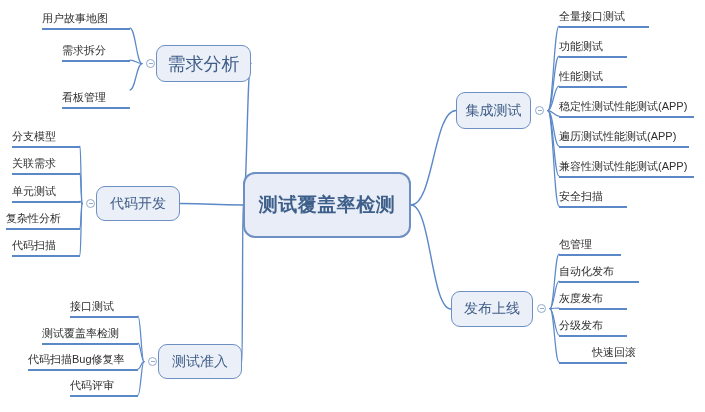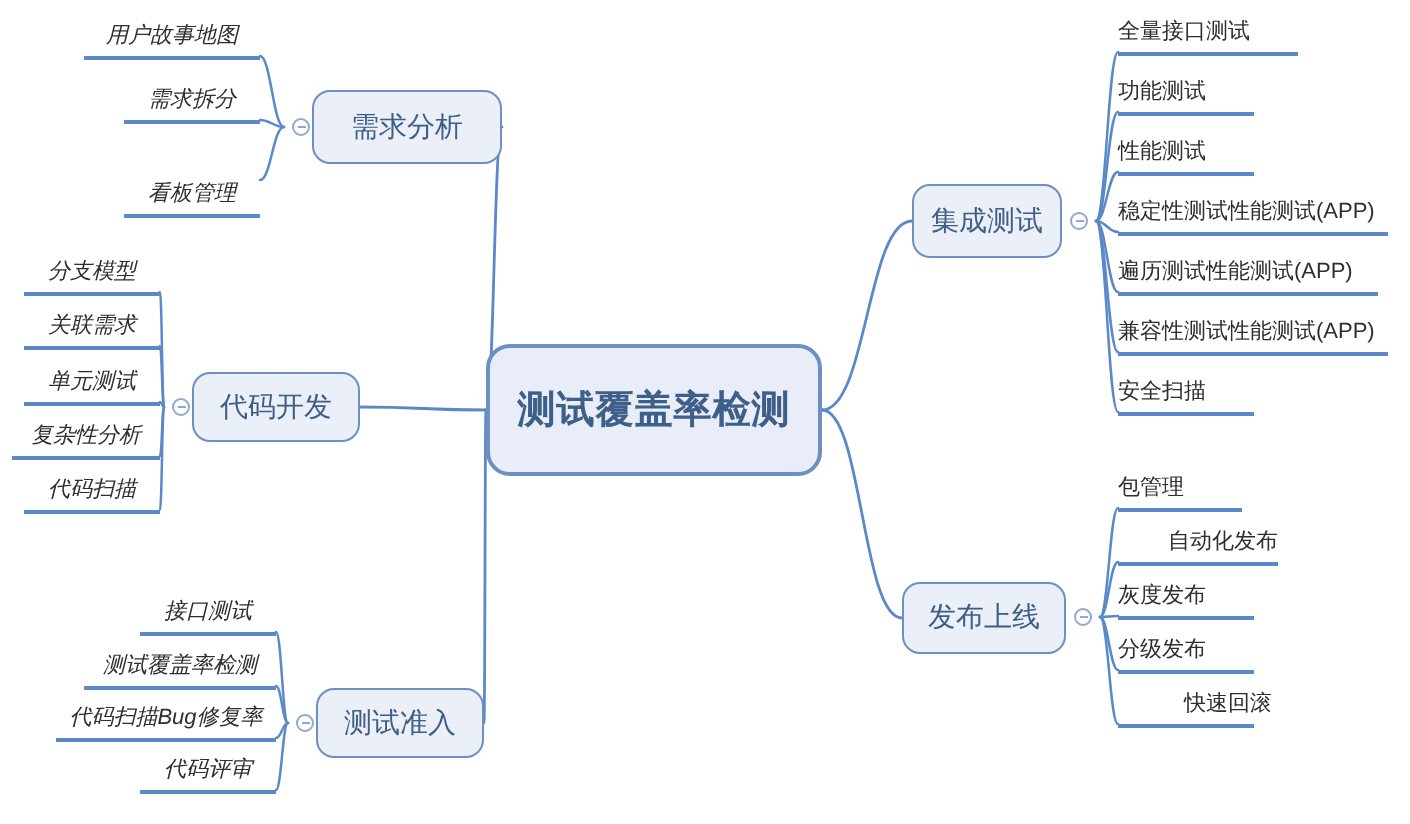--- a/index.html
+++ b/index.html
@@ -41,21 +41,21 @@
   .leaf{
     position:absolute;
     box-sizing:border-box;
     color:#2e2e2e;
     font-size:11px;
     line-height:13px;
     white-space:nowrap;
     padding-bottom:3px;
     border-bottom:2.2px solid #5b89c8;
   }
-  .leaf.left{text-align:center;font-style:italic;}
+  .leaf.left{text-align:left;}
   .leaf.right{text-align:left;}
 
   
   .toggle{
     position:absolute;
     width:9px;height:9px;
     box-sizing:border-box;
     border:1px solid #8fa9cf;
     border-radius:50%;
     background:#ffffff;
@@ -112,21 +112,21 @@
       <path d="M 550 308.5 C 554.05 308.5, 554.95 308, 559 308" fill="none" stroke="#5b89c8" stroke-width="1.25" stroke-linecap="round"></path>
       <path d="M 550 308.5 C 554.05 308.5, 554.95 335, 559 335" fill="none" stroke="#5b89c8" stroke-width="1.25" stroke-linecap="round"></path>
       <path d="M 550 308.5 C 554.05 308.5, 554.95 362, 559 362" fill="none" stroke="#5b89c8" stroke-width="1.25" stroke-linecap="round"></path>
     </svg>
 
   <div class="root-node" id="root-node" style="left: 243px; top: 172px; width: 168px; height: 66px; font-size: 19px; background: rgb(232, 237, 247); border-color: rgb(109, 143, 196); color: rgb(62, 95, 138);">
     <span>测试覆盖率检测</span>
   </div>
 
   <div id="nodes-layer">
-      <div class="branch-node" style="left: 156px; top: 45px; width: 95px; height: 37px; font-size: 14px; background: rgb(234, 239, 248); border-color: rgb(109, 143, 196);">
+      <div class="branch-node" style="left: 156px; top: 45px; width: 95px; height: 37px; font-size: 18px; background: rgb(234, 239, 248); border-color: rgb(109, 143, 196);">
         <span>需求分析</span>
       </div>
       <div class="toggle" style="left: 146px; top: 59px;"></div>
       <div class="leaf left" style="left: 42px; top: 12px; width: 88px; border-bottom-color: rgb(91, 137, 200); color: rgb(46, 46, 46);"><span>用户故事地图</span></div>
       <div class="leaf left" style="left: 62px; top: 44px; width: 68px; border-bottom-color: rgb(91, 137, 200); color: rgb(46, 46, 46);"><span>需求拆分</span></div>
       <div class="leaf left" style="left: 62px; top: 59px; width: 68px; border-bottom-color: rgb(91, 137, 200); color: rgb(46, 46, 46); margin-top: 32px;"><span>看板管理</span></div>
       <div class="branch-node" style="left: 96px; top: 186px; width: 84px; height: 35px; font-size: 14px; background: rgb(234, 239, 248); border-color: rgb(109, 143, 196);">
         <span>代码开发</span>
       </div>
       <div class="toggle" style="left: 86px; top: 199px;"></div>
@@ -152,19 +152,19 @@
       <div class="leaf right" style="left: 559px; top: 70px; width: 68px; border-bottom-color: rgb(91, 137, 200); color: rgb(46, 46, 46);"><span>性能测试</span></div>
       <div class="leaf right" style="left: 559px; top: 100px; width: 135px; border-bottom-color: rgb(91, 137, 200); color: rgb(46, 46, 46);"><span>稳定性测试性能测试(APP)</span></div>
       <div class="leaf right" style="left: 559px; top: 130px; width: 130px; border-bottom-color: rgb(91, 137, 200); color: rgb(46, 46, 46);"><span>遍历测试性能测试(APP)</span></div>
       <div class="leaf right" style="left: 559px; top: 160px; width: 135px; border-bottom-color: rgb(91, 137, 200); color: rgb(46, 46, 46);"><span>兼容性测试性能测试(APP)</span></div>
       <div class="leaf right" style="left: 559px; top: 190px; width: 68px; border-bottom-color: rgb(91, 137, 200); color: rgb(46, 46, 46);"><span>安全扫描</span></div>
       <div class="branch-node" style="left: 451px; top: 291px; width: 82px; height: 36px; font-size: 14px; background: rgb(234, 239, 248); border-color: rgb(109, 143, 196);">
         <span>发布上线</span>
       </div>
       <div class="toggle" style="left: 537px; top: 304px;"></div>
       <div class="leaf right" style="left: 559px; top: 238px; width: 62px; border-bottom-color: rgb(91, 137, 200); color: rgb(46, 46, 46);"><span>包管理</span></div>
-      <div class="leaf right" style="left: 559px; top: 265px; width: 80px; border-bottom-color: rgb(91, 137, 200); color: rgb(46, 46, 46); text-align: right;"><span>自动化发布</span></div>
+      <div class="leaf right" style="left: 559px; top: 265px; width: 80px; border-bottom-color: rgb(91, 137, 200); color: rgb(46, 46, 46);"><span>自动化发布</span></div>
       <div class="leaf right" style="left: 559px; top: 292px; width: 68px; border-bottom-color: rgb(91, 137, 200); color: rgb(46, 46, 46);"><span>灰度发布</span></div>
       <div class="leaf right" style="left: 559px; top: 319px; width: 68px; border-bottom-color: rgb(91, 137, 200); color: rgb(46, 46, 46);"><span>分级发布</span></div>
       <div class="leaf right" style="left: 559px; top: 346px; width: 68px; border-bottom-color: rgb(91, 137, 200); color: rgb(46, 46, 46); padding-left: 33px;"><span>快速回滚</span></div>
     </div>
 
 </div>
 
 </body></html>

